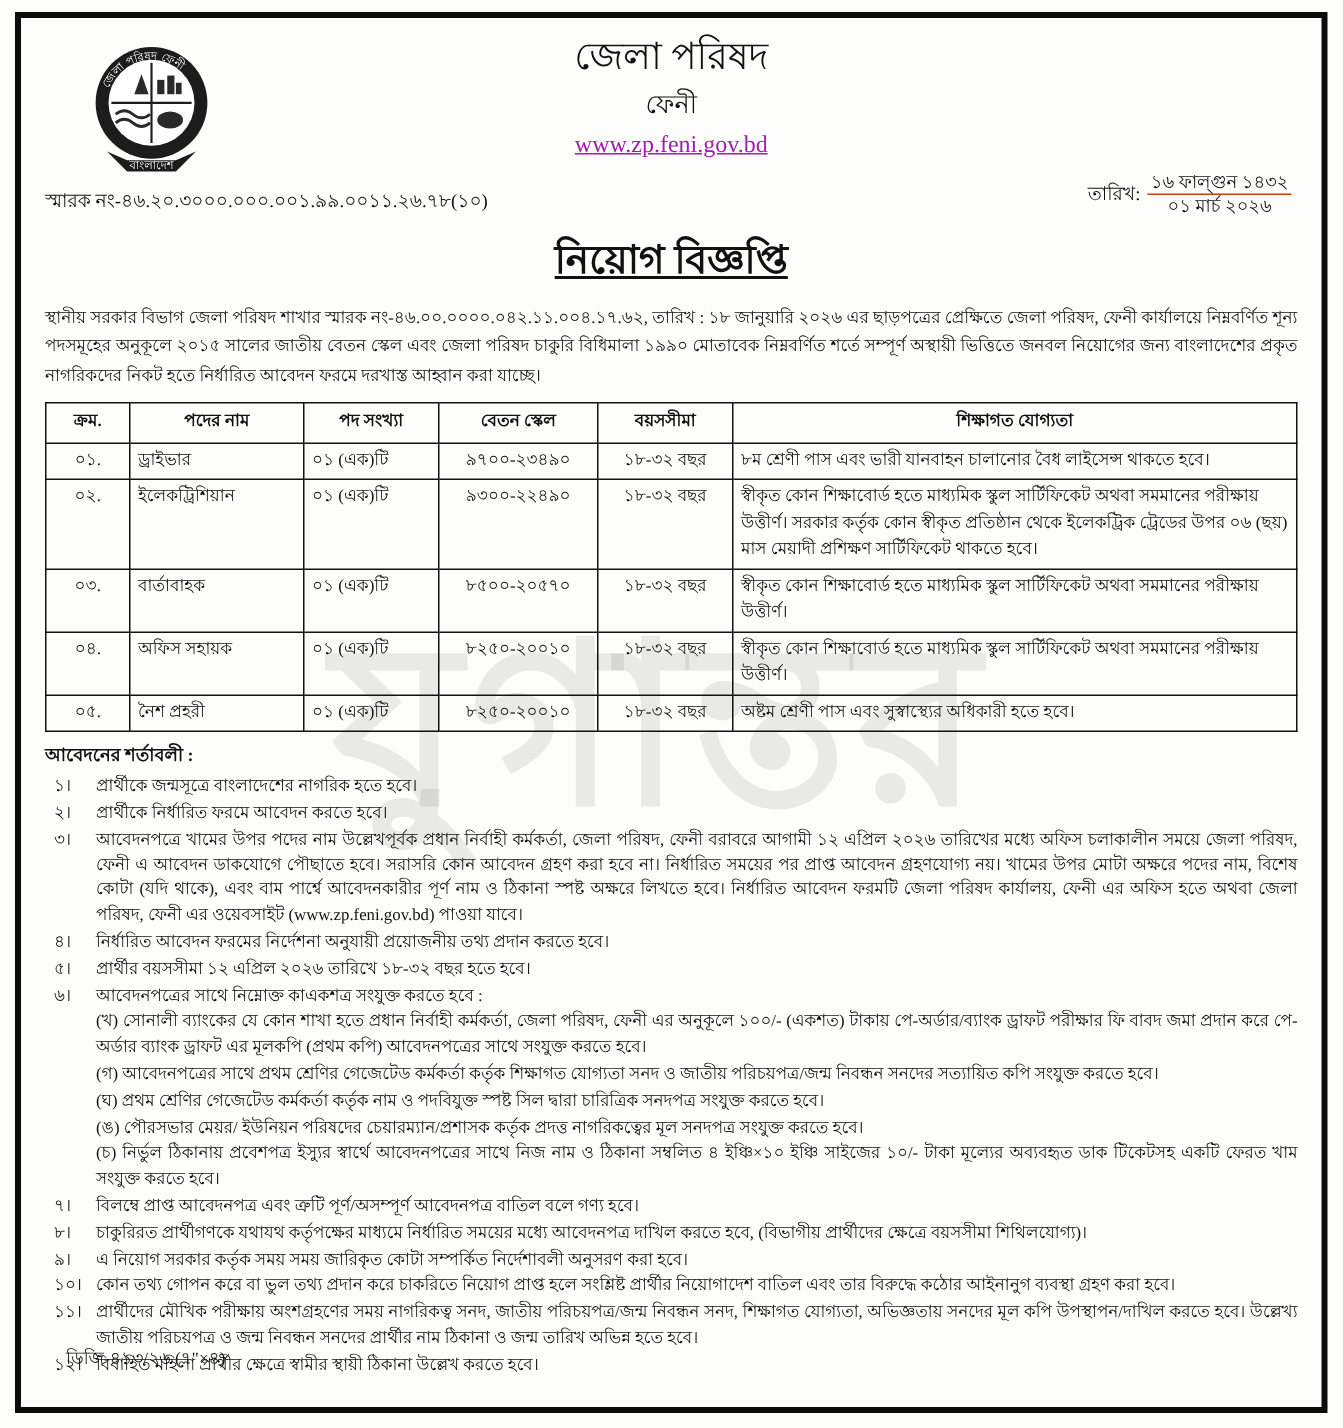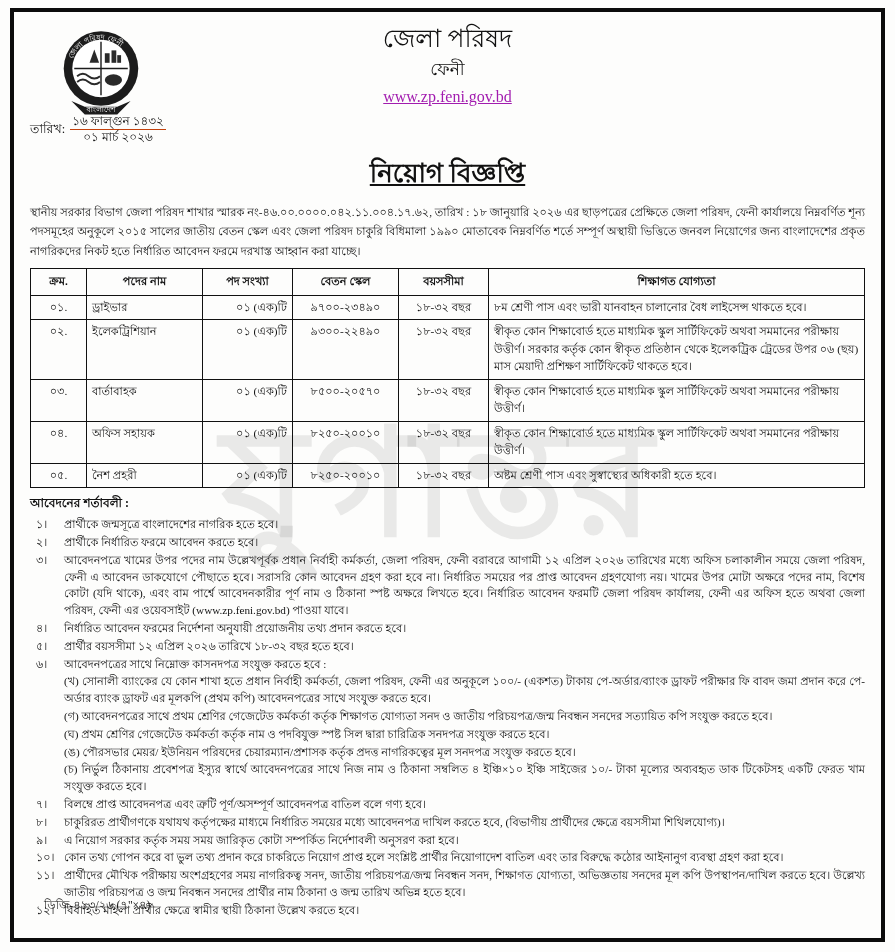--- a/index.html
+++ b/index.html
@@ -55,21 +55,21 @@
     width:100%;border-collapse:collapse;margin-top:7px;
     font-size:11.3px;
   }
   table.posts th,table.posts td{
     border:1.4px solid #111;
     padding:3px 5px;vertical-align:top;line-height:1.55;
   }
   table.posts th{font-weight:bold;text-align:center;padding:4px 2px;}
   table.posts td.c0{width:56px;text-align:center;}
   table.posts td.c1{width:116px;}
-  table.posts td.c2{width:90px;text-align:right;}
+  table.posts td.c2{width:90px;text-align:left;}
   table.posts td.c3{width:106px;text-align:center;}
   table.posts td.c4{width:90px;text-align:center;margin-top:48px;}
   table.posts td.c5{text-align:left;}
   
   .cond-title{font-weight:bold;font-size:12px;margin:6px 0 2px 0;}
   .cond-row{display:flex;font-size:11.2px;line-height:1.5;margin:1px 0;}
   .cond-num{flex:0 0 34px;padding-left:6px;}
   .cond-body{flex:1;text-align:justify;}
   .cond-sub{margin-top:1px;text-align:justify;}
   .footer-left{
@@ -113,20 +113,21 @@
         <div class="hdr-center">
           <div class="org-name">জেলা পরিষদ</div>
           <div class="district">ফেনী</div>
           <div class="website">
             <a href="#">www.zp.feni.gov.bd</a>
           </div>
         </div>
       </div>
 
       <div class="memo-row">
+        <span>স্মারক নং-৪৬.২০.৩০০০.০০০.০০১.৯৯.০০১১.২৬.৭৮(১০)</span>
         <span class="date-wrap">
           <span>তারিখ:</span>
           <span class="date-frac">
             <span class="top" style="display:block;">১৬ ফাল্গুন ১৪৩২</span>
             <span style="display:block;">০১ মার্চ ২০২৬</span>
           </span>
         </span>
       </div>
 
       <div class="big-title">নিয়োগ বিজ্ঞপ্তি</div>
@@ -216,21 +217,21 @@
           </div>
           <div class="cond-row">
             <span class="cond-num">৫।</span>
             <div class="cond-body">
               <div>প্রার্থীর বয়সসীমা ১২ এপ্রিল ২০২৬ তারিখে ১৮-৩২ বছর হতে হবে।</div>
             </div>
           </div>
           <div class="cond-row">
             <span class="cond-num">৬।</span>
             <div class="cond-body">
-              <div>আবেদনপত্রের সাথে নিম্নোক্ত কাসনদপত্র সংযুক্ত করতে হবে :</div>
+              <div>আবেদনপত্রের সাথে নিম্নোক্ত কাএকশত্র সংযুক্ত করতে হবে :</div>
               <div class="cond-sub">(খ) সোনালী ব্যাংকের যে কোন শাখা হতে প্রধান নির্বাহী কর্মকর্তা, জেলা পরিষদ, ফেনী এর অনুকূলে ১০০/- (একশত) টাকায় পে-অর্ডার/ব্যাংক ড্রাফট পরীক্ষার ফি বাবদ জমা প্রদান করে পে-অর্ডার ব্যাংক ড্রাফট এর মূলকপি (প্রথম কপি) আবেদনপত্রের সাথে সংযুক্ত করতে হবে।</div>
               <div class="cond-sub">(গ) আবেদনপত্রের সাথে প্রথম শ্রেণির গেজেটেড কর্মকর্তা কর্তৃক শিক্ষাগত যোগ্যতা সনদ ও জাতীয় পরিচয়পত্র/জন্ম নিবন্ধন সনদের সত্যায়িত কপি সংযুক্ত করতে হবে।</div>
               <div class="cond-sub">(ঘ) প্রথম শ্রেণির গেজেটেড কর্মকর্তা কর্তৃক নাম ও পদবিযুক্ত স্পষ্ট সিল দ্বারা চারিত্রিক সনদপত্র সংযুক্ত করতে হবে।</div>
               <div class="cond-sub">(ঙ) পৌরসভার মেয়র/ ইউনিয়ন পরিষদের চেয়ারম্যান/প্রশাসক কর্তৃক প্রদত্ত নাগরিকত্বের মূল সনদপত্র সংযুক্ত করতে হবে।</div>
               <div class="cond-sub">(চ) নির্ভুল ঠিকানায় প্রবেশপত্র ইস্যুর স্বার্থে আবেদনপত্রের সাথে নিজ নাম ও ঠিকানা সম্বলিত ৪ ইঞ্চি×১০ ইঞ্চি সাইজের ১০/- টাকা মূল্যের অব্যবহৃত ডাক টিকেটসহ একটি ফেরত খাম সংযুক্ত করতে হবে।</div>
             </div>
           </div>
           <div class="cond-row">
             <span class="cond-num">৭।</span>
             <div class="cond-body">

